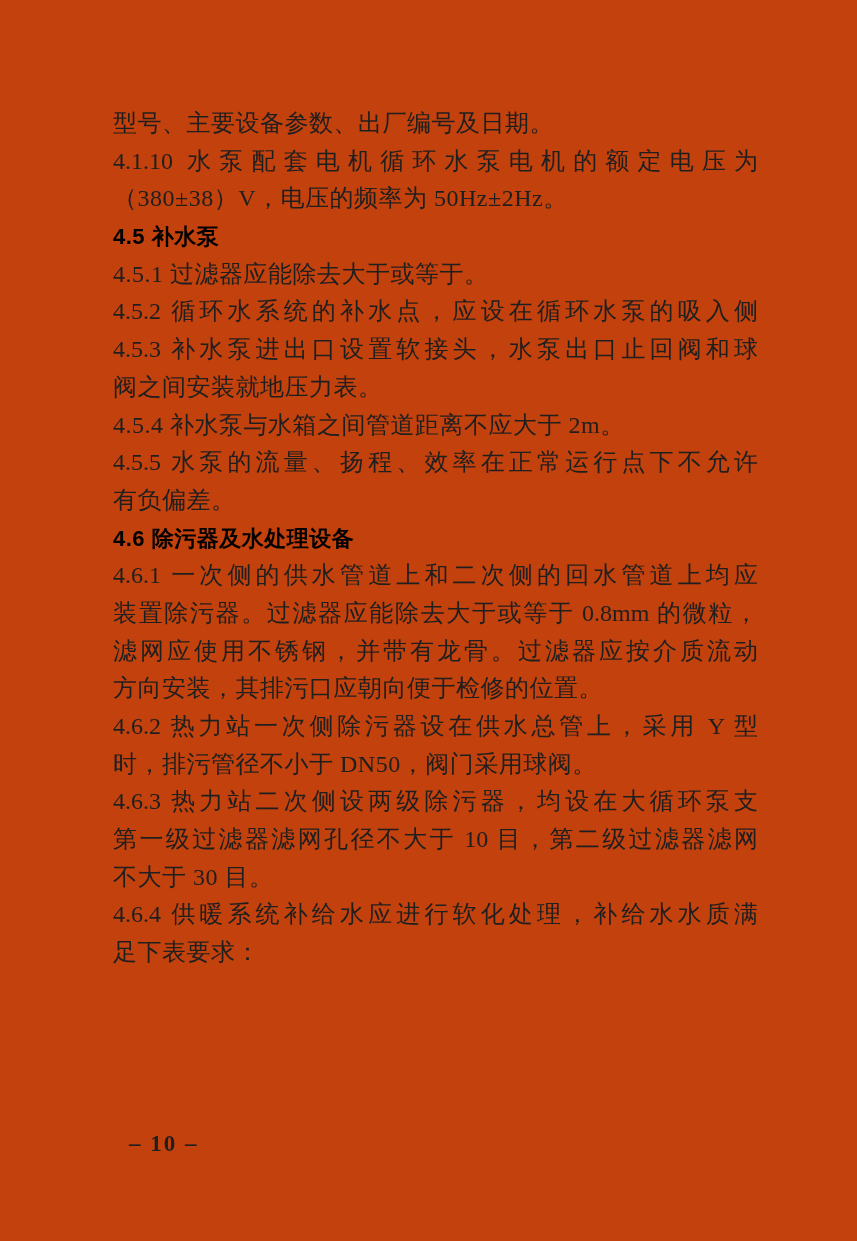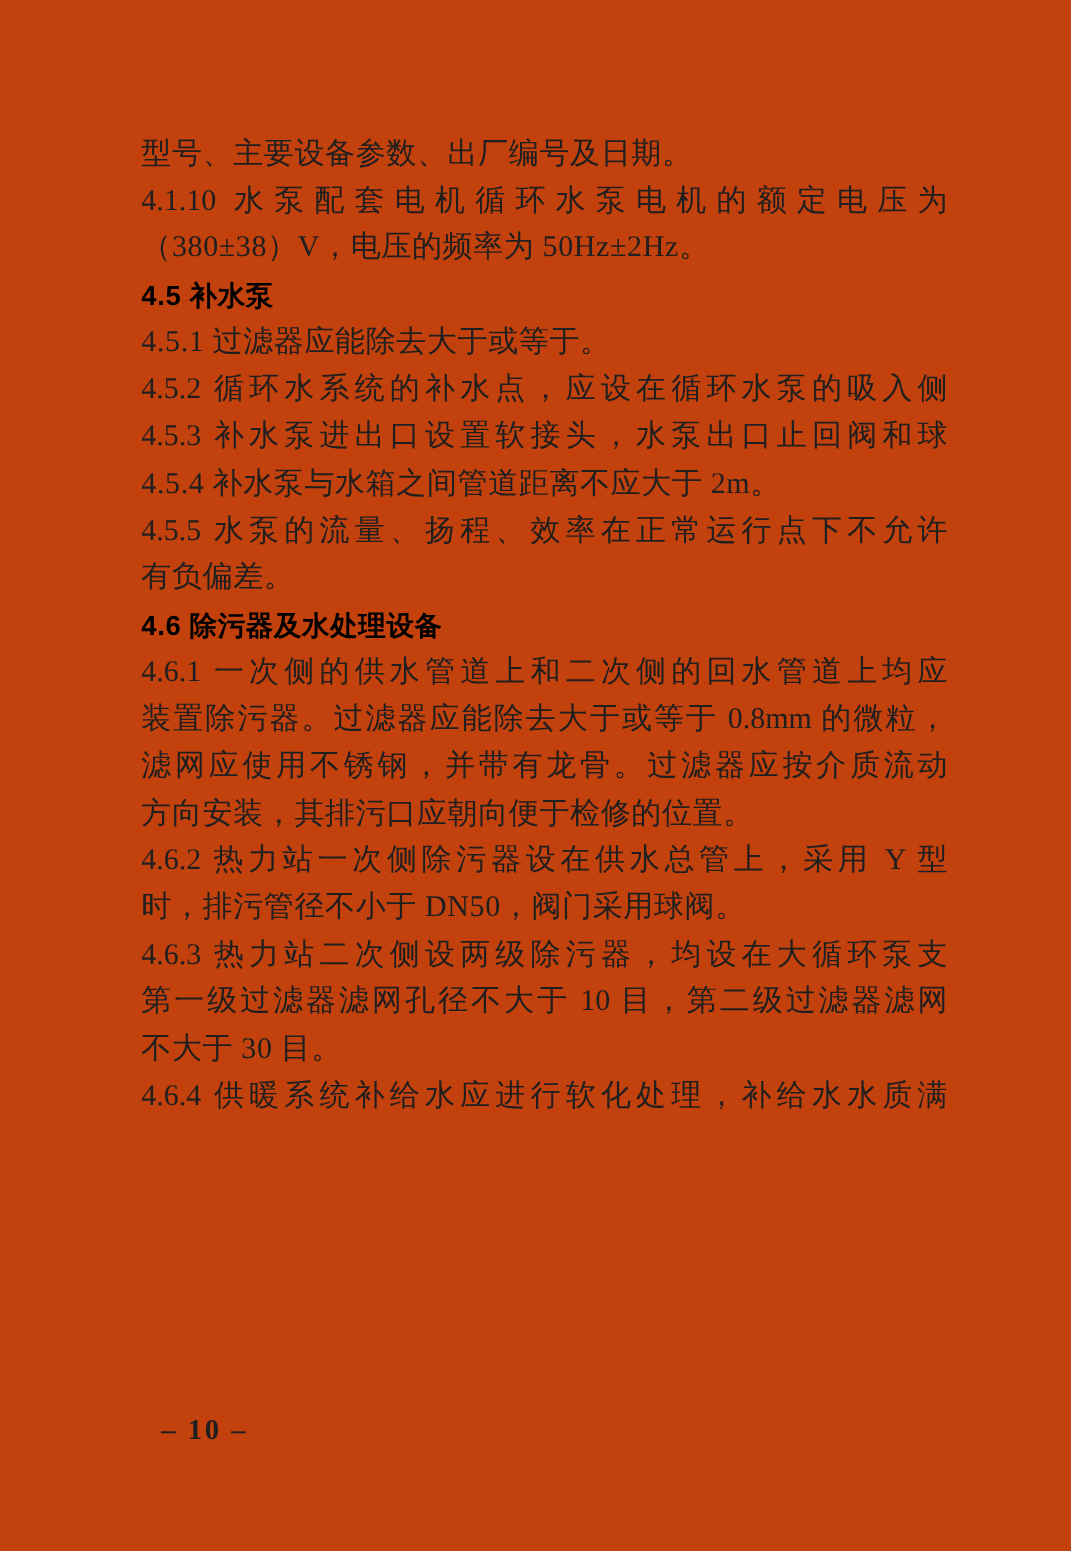--- a/index.html
+++ b/index.html
@@ -74,20 +74,21 @@
         <div class="line h">4.5 补水泵</div>
       </div>
       <div class="block paragraph">
         <div class="line">4.5.1 过滤器应能除去大于或等于。</div>
       </div>
       <div class="block paragraph">
         <div class="line j">4.5.2 循环水系统的补水点，应设在循环水泵的吸入侧</div>
       </div>
       <div class="block paragraph">
         <div class="line j">4.5.3 补水泵进出口设置软接头，水泵出口止回阀和球</div>
+        <div class="line">阀之间安装就地压力表。</div>
       </div>
       <div class="block paragraph">
         <div class="line">4.5.4 补水泵与水箱之间管道距离不应大于 2m。</div>
       </div>
       <div class="block paragraph">
         <div class="line j">4.5.5 水泵的流量、扬程、效率在正常运行点下不允许</div>
         <div class="line">有负偏差。</div>
       </div>
       <div class="block heading">
         <div class="line h">4.6 除污器及水处理设备</div>
@@ -102,16 +103,17 @@
         <div class="line j">4.6.2 热力站一次侧除污器设在供水总管上，采用 Y 型</div>
         <div class="line">时，排污管径不小于 DN50，阀门采用球阀。</div>
       </div>
       <div class="block paragraph">
         <div class="line j">4.6.3 热力站二次侧设两级除污器，均设在大循环泵支</div>
         <div class="line j">第一级过滤器滤网孔径不大于 10 目，第二级过滤器滤网</div>
         <div class="line">不大于 30 目。</div>
       </div>
       <div class="block paragraph">
         <div class="line j">4.6.4 供暖系统补给水应进行软化处理，补给水水质满</div>
+        <div class="line">足下表要求：</div>
       </div>
     </div>
   <div class="footer">– 10 –</div>
 </div>
 
 </body></html>

